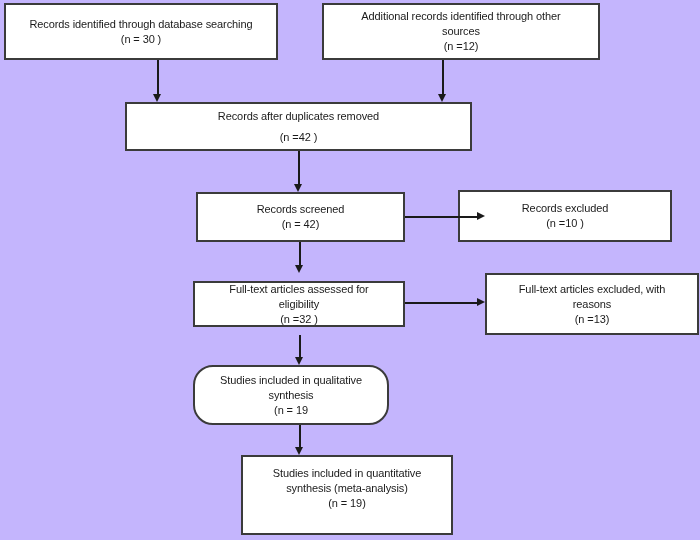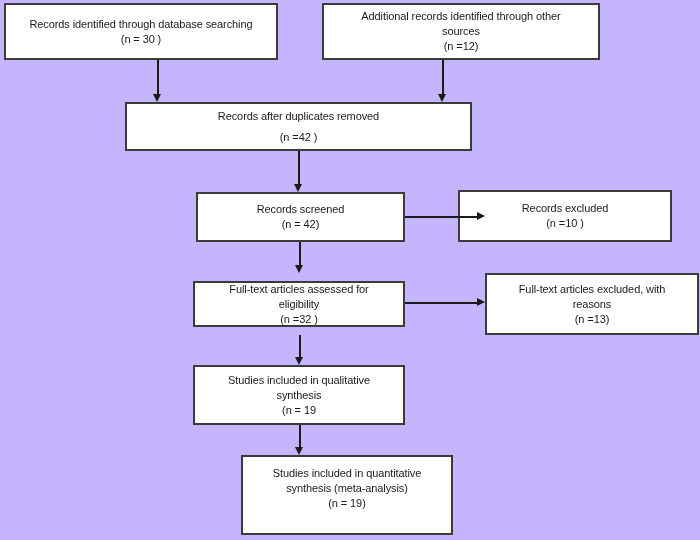--- a/index.html
+++ b/index.html
@@ -33,21 +33,21 @@
   .box .bline { white-space: nowrap; }
 
   
   .b-identified-db   { left: 4px;   top: 3px;   width: 274px; height: 57px; }
   .b-identified-oth  { left: 322px; top: 3px;   width: 278px; height: 57px; }
   .b-duplicates      { left: 125px; top: 102px; width: 347px; height: 49px; gap: 6px; }
   .b-screened        { left: 196px; top: 192px; width: 209px; height: 50px; }
   .b-excluded        { left: 458px; top: 190px; width: 214px; height: 52px; }
   .b-fulltext        { left: 193px; top: 273px; width: 212px; height: 46px; margin-top: 8px; }
   .b-ft-excluded     { left: 485px; top: 273px; width: 214px; height: 62px; }
-  .b-qualitative     { left: 193px; top: 365px; width: 212px; height: 60px; }
+  .b-qualitative     { left: 193px; top: 365px; width: 196px; height: 60px; border-radius: 20px; }
   .b-quantitative    { left: 193px; top: 455px; width: 212px; height: 80px;
                        justify-content: flex-start; padding-top: 9px; margin-left: 48px; }
 
   
   .arrow-v {
     position: absolute;
     width: 1.5px;
     background: #1a1a1a;
   }
   .arrow-v::after {

